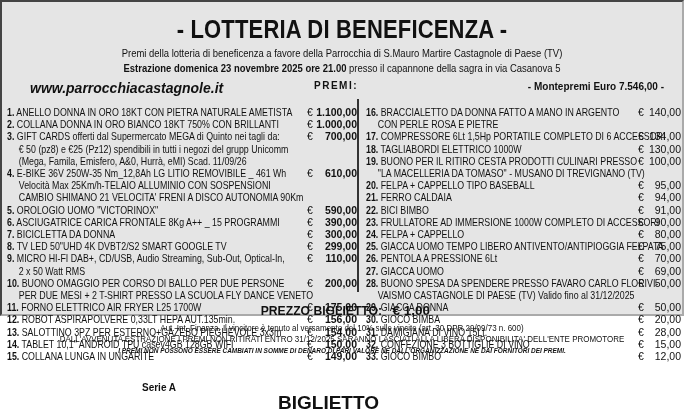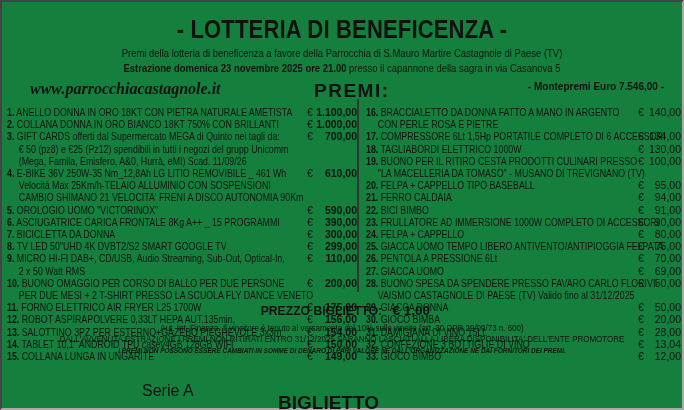--- a/index.html
+++ b/index.html
@@ -1,41 +1,41 @@
 <!DOCTYPE html>
 <html><head>
   <meta charset="utf-8">
   <style>
     * { box-sizing: border-box; margin: 0; padding: 0; }
     html, body { width: 684px; height: 410px; background: #ffffff; overflow: hidden; }
     body { font-family: "Liberation Sans", sans-serif; color: #111; }
     .ticket {
-      position: absolute; left: 0; top: 0; width: 684px; height: 410px;
+      position: absolute; left: 0; top: 0; width: 684px; height: 316px;
       border-top: 2px solid #444; border-left: 2px solid #444;
       border-right: 2px solid #aaa; border-bottom: 2px solid #aaa;
-      background: #15803d;
+      background: #e5e5e5;
     }
     .title {
       position: absolute; left: 0; right: 0; top: 13px;
       text-align: center; font-size: 25px; font-weight: bold;
       letter-spacing: 0.2px; transform: scaleX(0.88); transform-origin: center;
     }
     .subtitle {
       position: absolute; left: 0; right: 0; top: 44px;
       text-align: center; font-size: 11px; line-height: 15px;
       transform: scaleX(0.86); transform-origin: center;
     }
     .subtitle b { font-weight: bold; }
     .website {
       position: absolute; left: 28px; top: 78px;
-      font-size: 16px; font-weight: bold; font-style: italic; font-family: Liberation Serif, serif;
+      font-size: 14px; font-weight: bold; font-style: italic;
     }
     .premi {
       position: absolute; left: 312px; top: 78px;
-      font-size: 19px; font-weight: bold; letter-spacing: 1.5px;
+      font-size: 10px; font-weight: bold; letter-spacing: 1.5px;
     }
     .montepremi {
       position: absolute; right: 18px; top: 79px;
       font-size: 10px; font-weight: bold;
     }
     .col {
       position: absolute; top: 104px;
       font-size: 10.5px; line-height: 12.2px;
     }
     .col-left { left: 5px; width: 342px; }
@@ -69,21 +69,21 @@
     }
     .legal1 { top: 320px; }
     .legal2 { top: 331px; }
     .legal3 {
       position: absolute; left: 0; right: 0; top: 344px;
       text-align: center; font-size: 7.5px; font-weight: bold; font-style: italic;
       transform: scaleX(0.86); transform-origin: center;
     }
     .serie {
       position: absolute; left: 140px; top: 380px;
-      font-size: 16px; font-weight: normal;
+      font-size: 10px; font-weight: bold;
     }
     .biglietto {
       position: absolute; left: 276px; top: 390px;
       font-size: 19px; font-weight: bold;
     }
   </style>
 </head>
 <body>
 
 <div class="ticket">
@@ -252,21 +252,21 @@
         <span class="price">20,00</span>
       </div>
       <div class="item">
         <div class="text"><span class="num">31.</span> <span>DAMIGIANA DI VINO 15Lt.</span></div>
         <span class="euro">€</span>
         <span class="price">28,00</span>
       </div>
       <div class="item">
         <div class="text"><span class="num">32.</span> <span>CONFEZIONE 3 BOTTIGLIE DI VINO</span></div>
         <span class="euro">€</span>
-        <span class="price">13,04</span>
+        <span class="price">15,00</span>
       </div>
       <div class="item">
         <div class="text"><span class="num">33.</span> <span>GIOCO BIMBO</span></div>
         <span class="euro">€</span>
         <span class="price">12,00</span>
       </div>
     </div>
 
   <div class="prezzo">
     <span class="label">PREZZO BIGLIETTO:</span>

